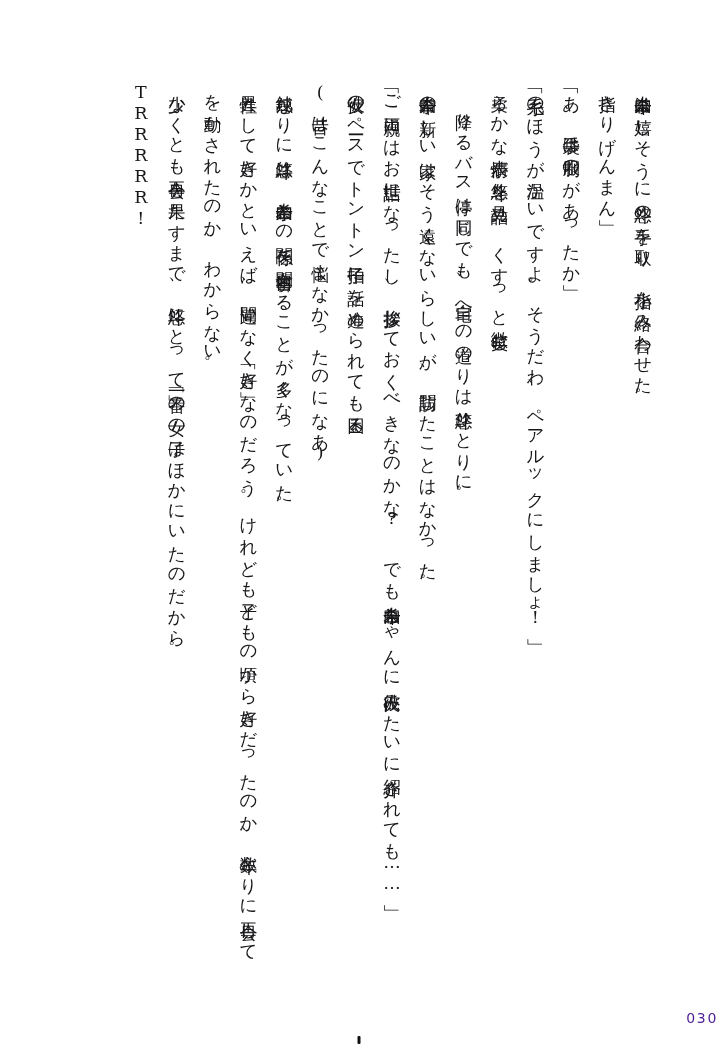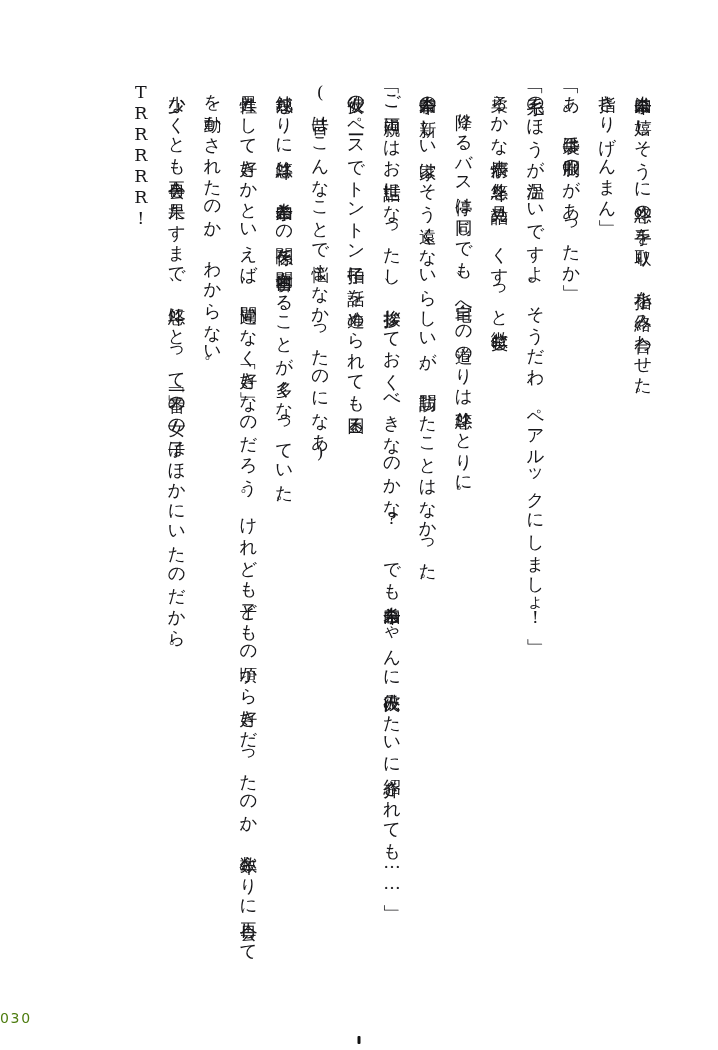--- a/index.html
+++ b/index.html
@@ -44,25 +44,25 @@
     text-indent: 0;
   }
   .text-block p.indent {
     text-indent: 1em;
   }
   .page-number {
     position: absolute;
     bottom: 24px;
     left: 0;
     right: 0;
-    text-align: left;
+    text-align: right;
     font-family: "DejaVu Sans", "Liberation Sans", sans-serif;
     font-size: 14px;
     letter-spacing: 0.12em;
-    color: #4d7c0f;
+    color: #4c1d95;
   }
   .spine-mark {
     position: absolute;
     bottom: 6px;
     left: 50%;
     transform: translateX(-50%);
     width: 3px;
     height: 8px;
     background: #111;
     border-radius: 1px;

